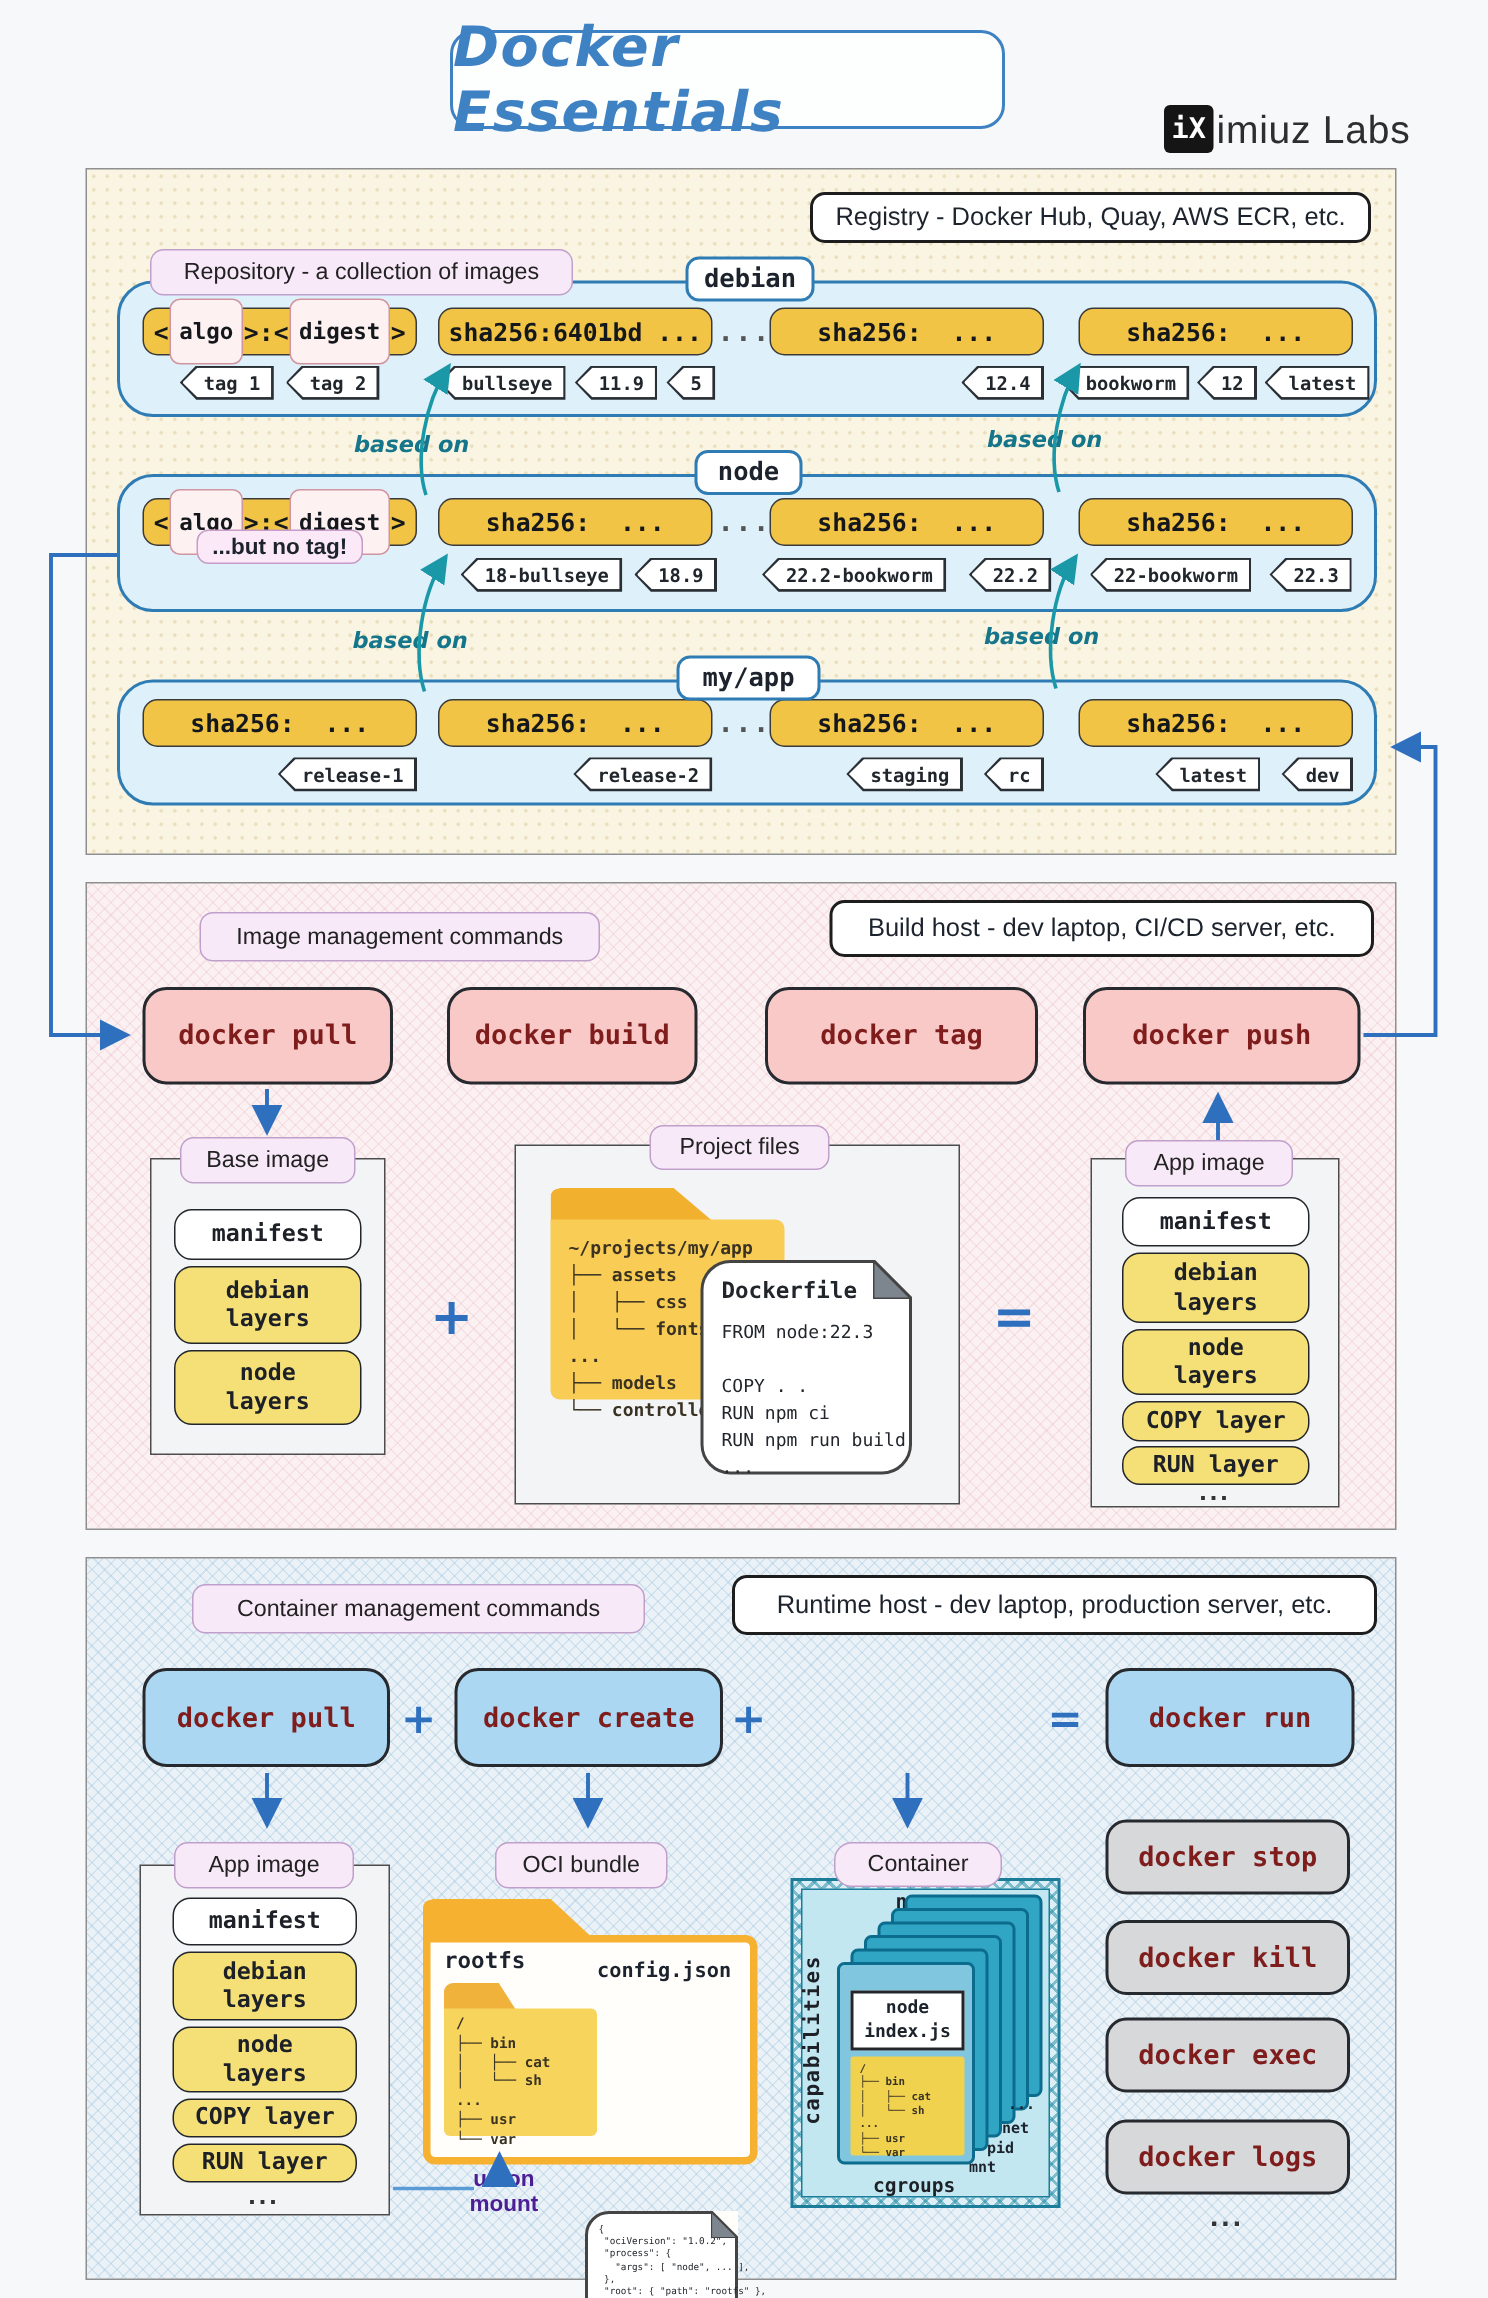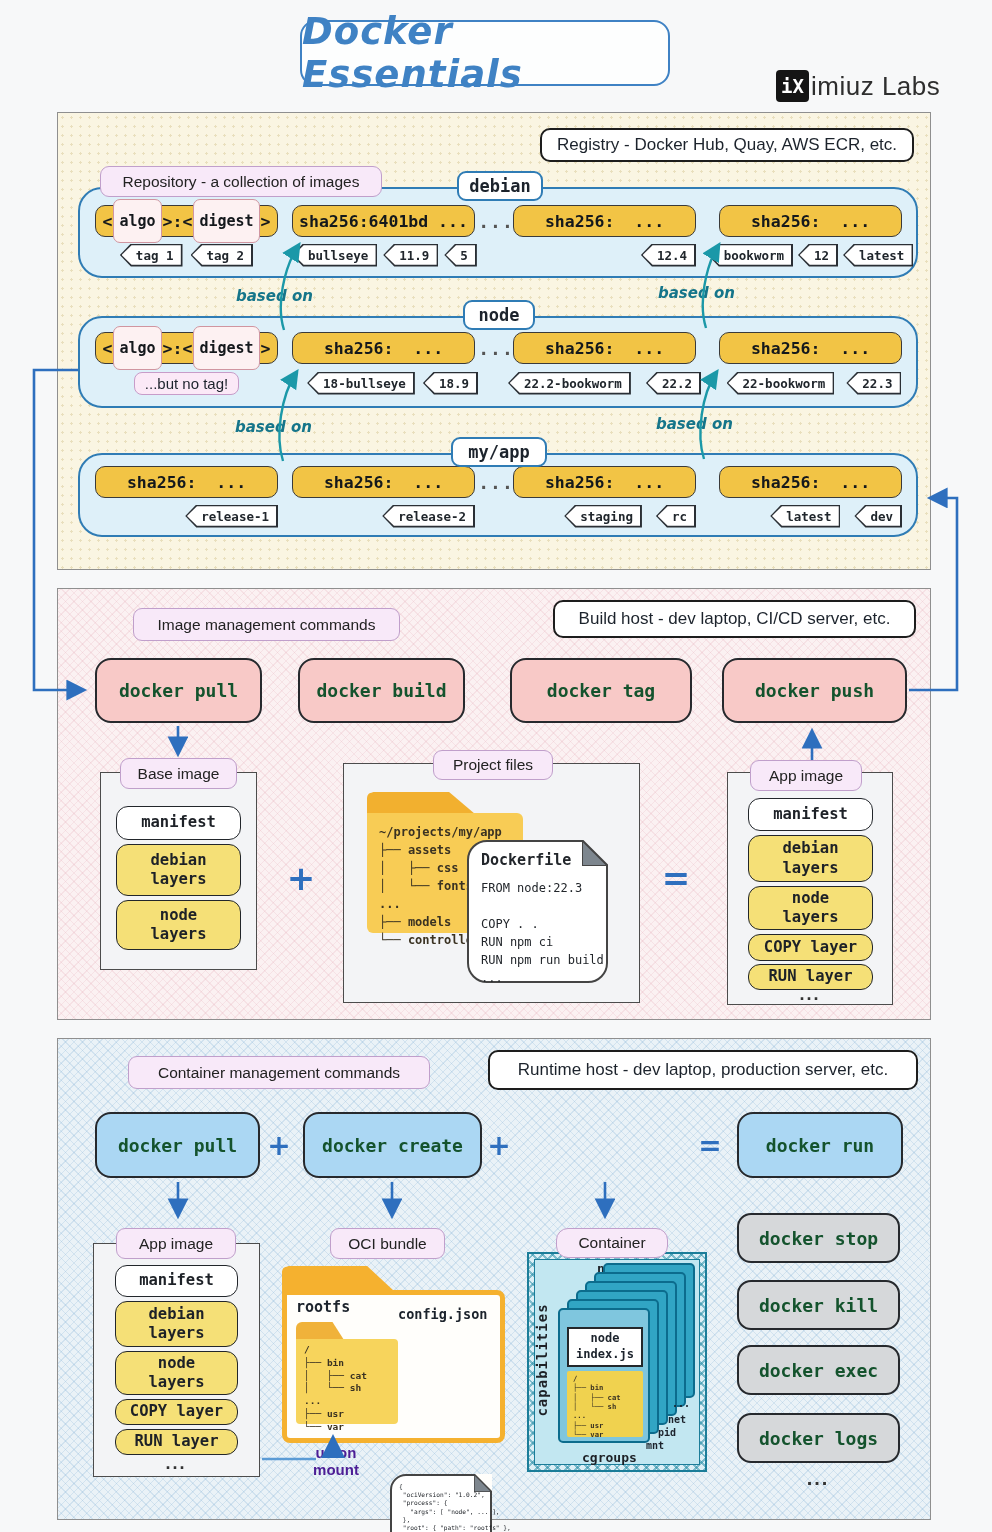--- a/index.html
+++ b/index.html
@@ -48,21 +48,21 @@
   .tag::before{content:"";position:absolute;inset:1.7px;background:#fff;
     clip-path:polygon(0 50%,10px 0,100% 0,100% 100%,10px 100%);}
   .tag>span{position:relative;z-index:1;font-family:"DejaVu Sans Mono",monospace;
     font-weight:bold;font-size:12.5px;color:#20262c;white-space:nowrap;}
   .note{background:#fbe9f7;border:1.5px solid #c79cc9;border-radius:8px;
     font-size:15px;padding:2px 10px;}
   .basedon{font-family:"DejaVu Sans",sans-serif;font-style:italic;font-weight:bold;
     font-size:15px;color:#15758a;}
 
   .cmd{border:2.5px solid #26292d;border-radius:16px;
-    font-family:"DejaVu Sans Mono",monospace;font-weight:bold;font-size:18px;color:#14532d;}
+    font-family:"DejaVu Sans Mono",monospace;font-weight:bold;font-size:18px;color:#7f1d1d;}
   .cmd.pink{background:#f8c9c7;}
   .cmd.blue{background:#abd7f3;}
   .cmd.gray{background:#d6d8da;border-radius:14px;}
   .opsign{color:#2e6fbe;font-weight:bold;font-size:30px;font-family:"DejaVu Sans",sans-serif;}
 
   .card{background:#f3f4f6;border:1.5px solid #4c4c4c;}
   .layer{border:1.7px solid #22262b;border-radius:12px;
     font-family:"DejaVu Sans Mono",monospace;font-weight:bold;font-size:15.5px;color:#1d2127;
     white-space:pre-line;text-align:center;line-height:1.25;}
   .layer.white{background:#fff;}
@@ -163,21 +163,21 @@
 
   <div class="abs repo-row" style="left:78px;top:316px;width:840px;height:92px;"></div>
   <div class="abs row-name flexc" style="left:463px;top:300px;width:72px;height:30px;">node</div>
   <div class="abs sha flexc" style="left:95px;top:332px;width:183px;height:32px;">
     <span>&lt;</span><span class="pchip">algo</span><span>&gt;:&lt;</span><span class="pchip">digest</span><span>&gt;</span>
   </div>
   <div class="abs sha flexc" style="left:292px;top:332px;width:183px;height:32px;">sha256:  ...</div>
   <div class="abs rowsep mono flexc" style="left:480px;top:337px;width:32px;height:22px;">...</div>
   <div class="abs sha flexc" style="left:513px;top:332px;width:183px;height:32px;">sha256:  ...</div>
   <div class="abs sha flexc" style="left:719px;top:332px;width:183px;height:32px;">sha256:  ...</div>
-  <div class="abs flexc" style="left:95px;top:368px;width:183px;height:30px;">
+  <div class="abs flexc" style="left:95px;top:349px;width:183px;height:30px;font-weight:bold;">
     <div class="note">...but no tag!</div>
   </div>
   <div class="abs tags" style="left:292px;top:371px;width:186px;height:24px;justify-content:flex-end;gap:8px;">
     <div class="tag">
         <span>18-bullseye</span>
       </div>
     <div class="tag">
         <span>18.9</span>
       </div>
   </div>

